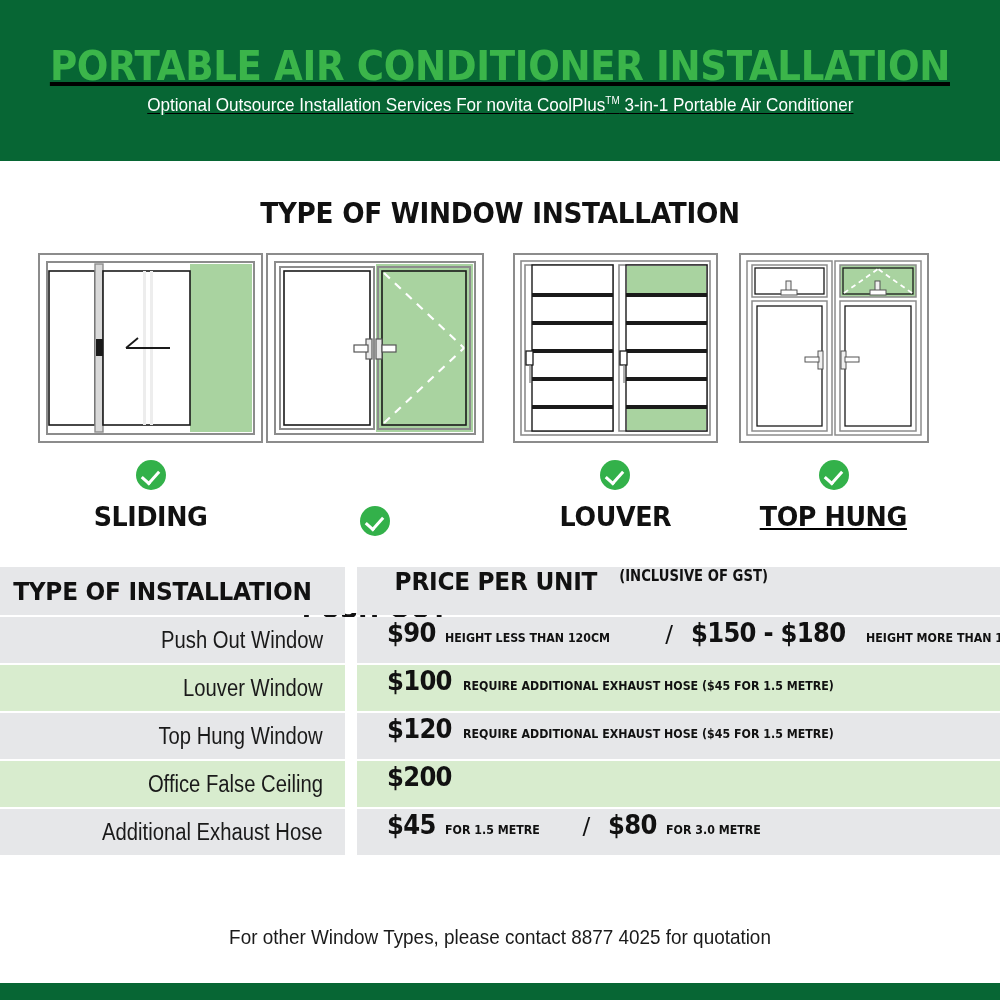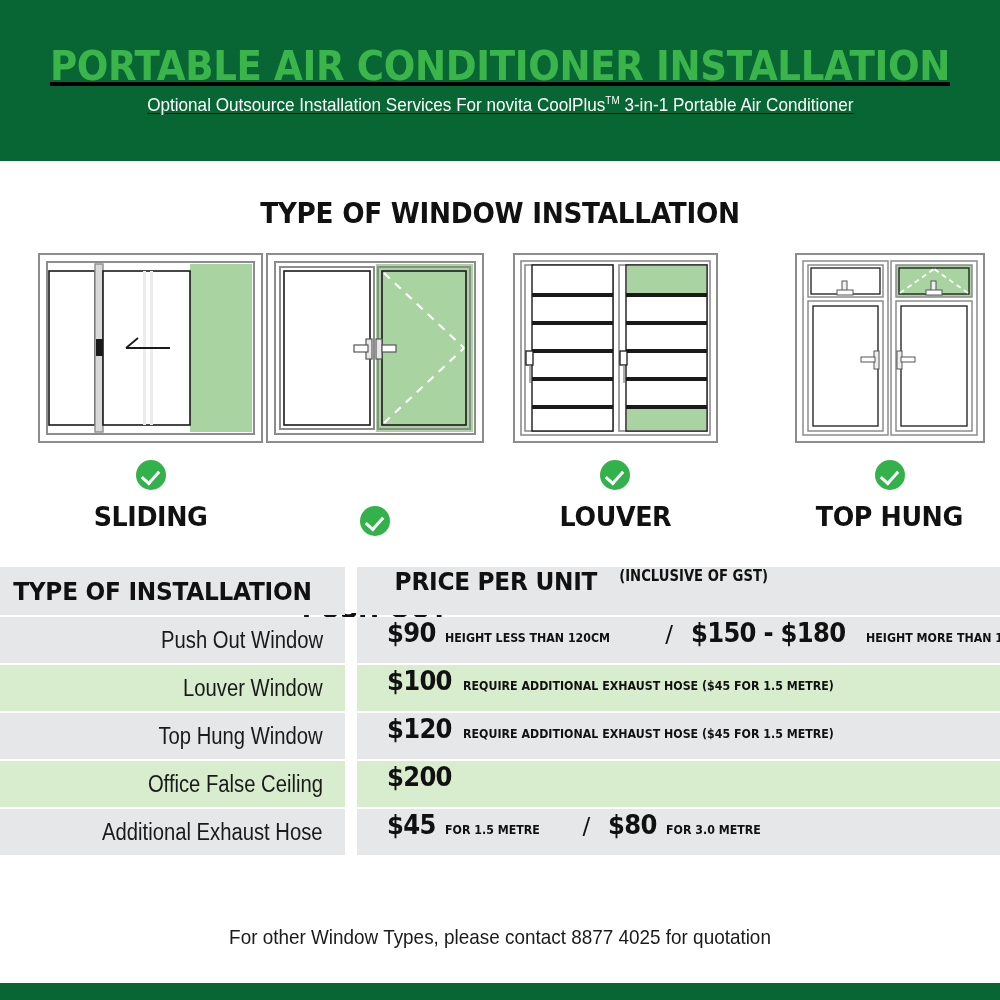--- a/index.html
+++ b/index.html
@@ -55,21 +55,21 @@
   .windows {
     position:absolute; left:0; top:248px; width:860px; height:290px;
   }
   .win-cell {
     position:absolute; top:0;
     display:flex; flex-direction:column; align-items:center;
   }
   .win-cell.c0 { left:38px;  width:225px; }
   .win-cell.c1 { left:262px; width:225px;gap:46px; }
   .win-cell.c2 { left:510px; width:210px; }
-  .win-cell.c3 { left:792px; width:195px; }
+  .win-cell.c3 { left:736px; width:195px;text-decoration:underline; }
 
   .win-svg-wrap { height:200px; display:flex; align-items:center; }
 
   .check {
     width:30px; height:30px; border-radius:50%;
     background:#33b14a;
     margin-top:12px;
     position:relative;
   }
   .check::after {

